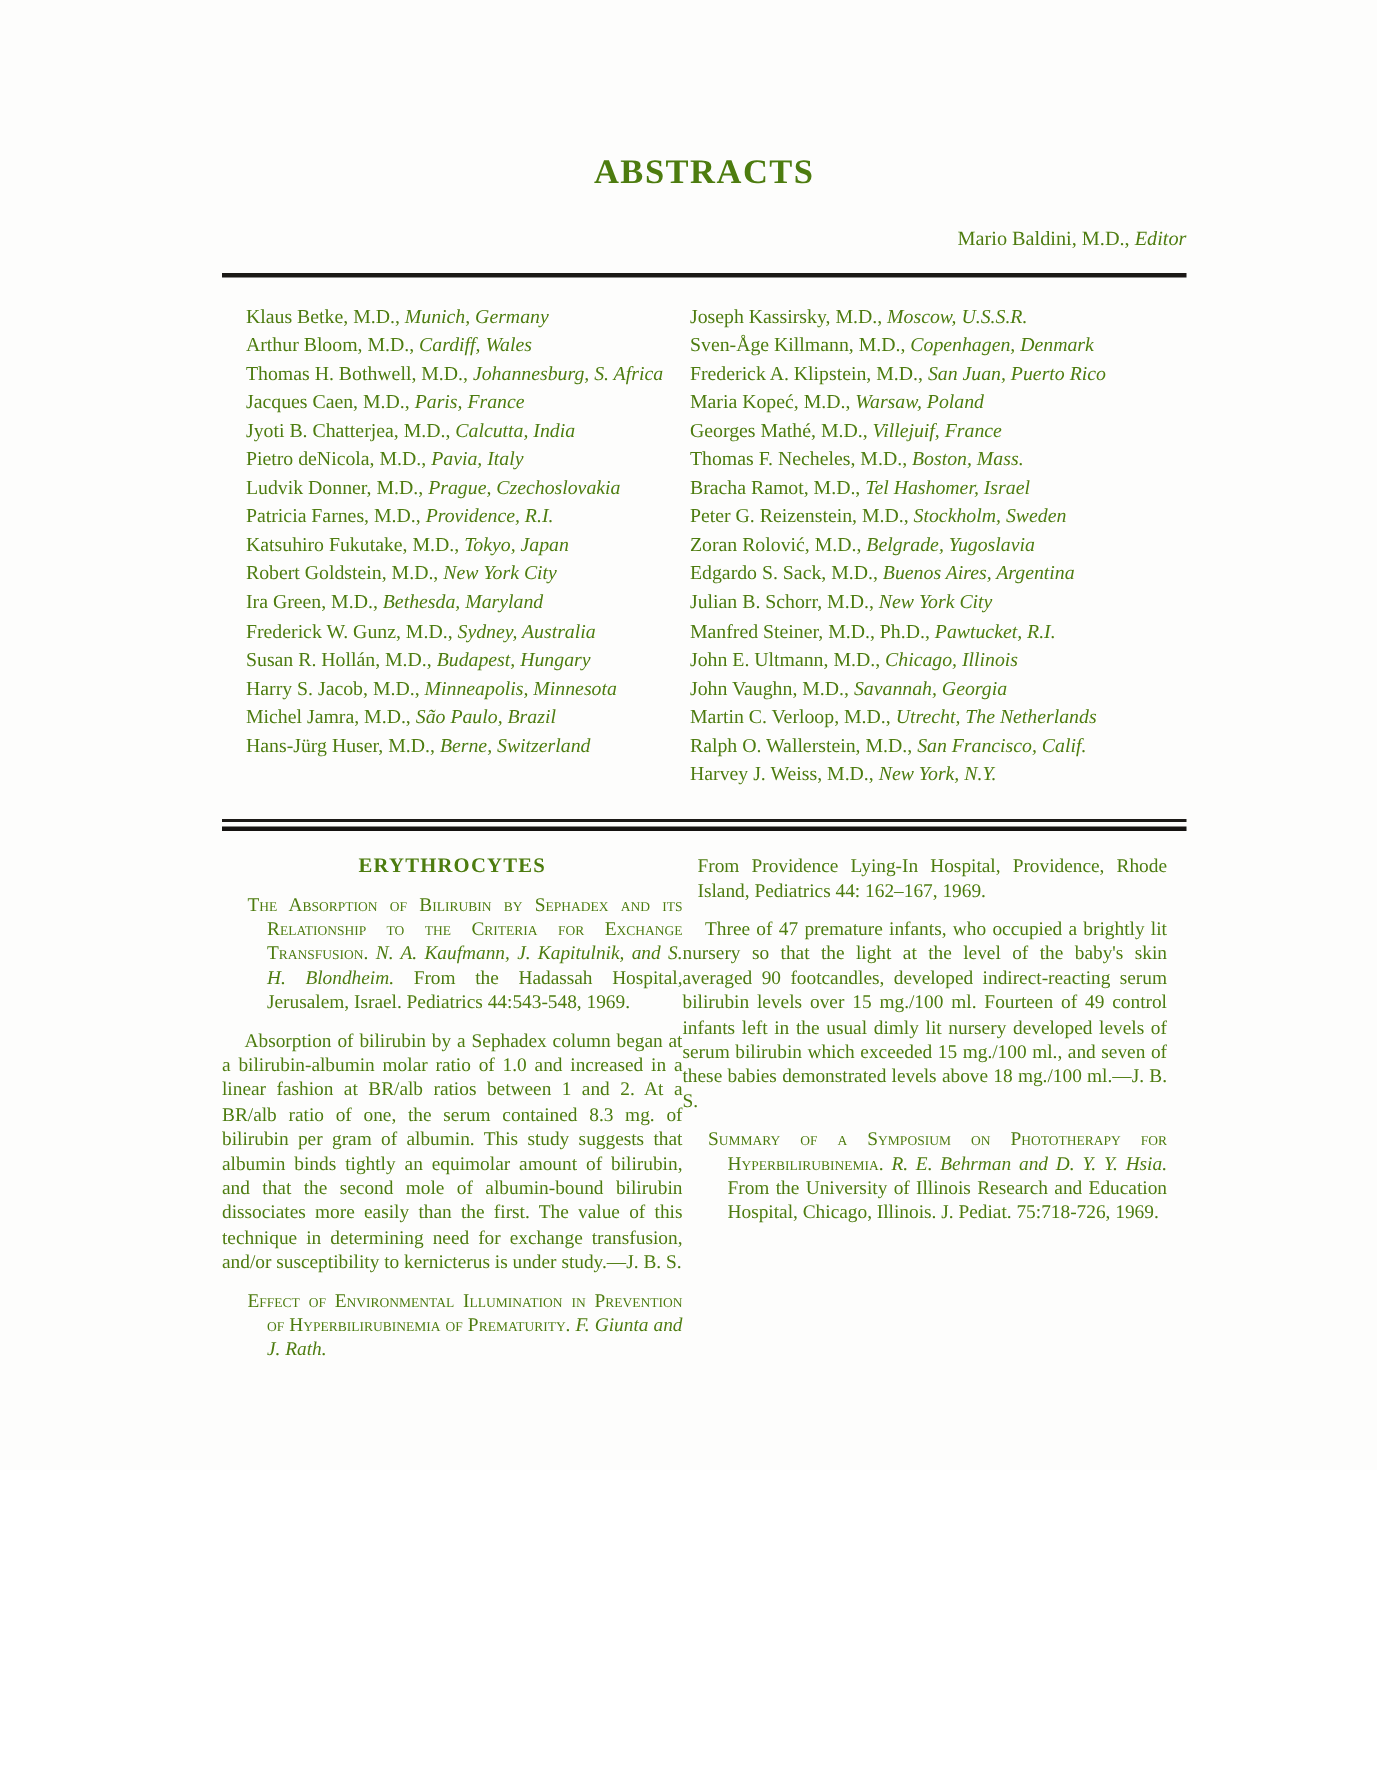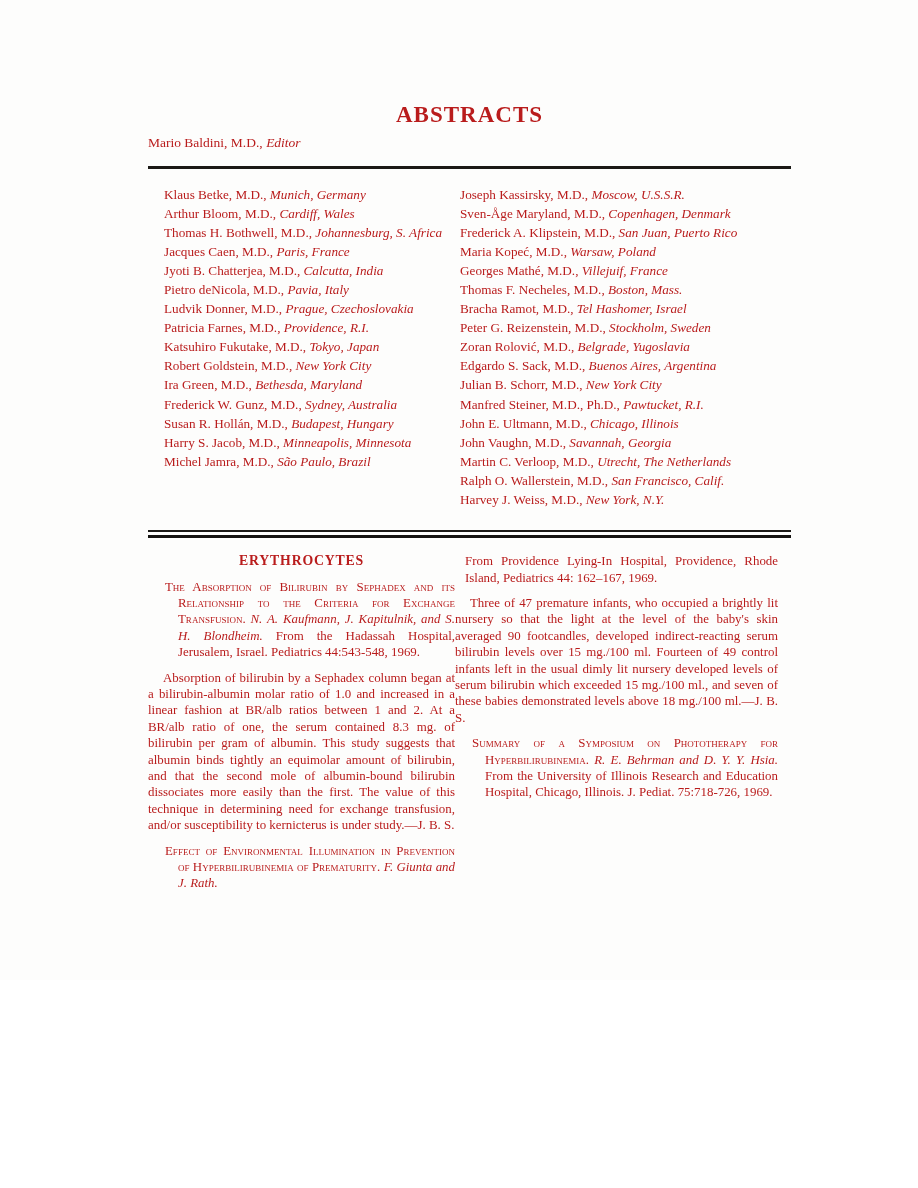--- a/index.html
+++ b/index.html
@@ -1,26 +1,26 @@
 <!DOCTYPE html>
 <html lang="en"><head>
 <meta charset="utf-8">
 <style>
   * { margin:0; padding:0; box-sizing:border-box; }
   html,body { background:#ffffff; }
   body { width:918px; height:1188px; }
   .page {
     position:relative; width:918px; height:980px;
-    background:#fdfdfc; color:#b91c1c;
+    background:#fdfdfc; color:#4d7c0f;
     font-family:"Liberation Serif","DejaVu Serif",serif;
     overflow:hidden;
   }
   .content { position:absolute; left:148px; top:0; width:643px; }
   .title { padding-top:101px; text-align:center; font-size:23px; font-weight:700; letter-spacing:1px; line-height:27px; }
-  .byline { margin-top:7px; text-align:left; font-size:13.5px; }
+  .byline { margin-top:23px; text-align:right; font-size:13.5px; }
   .it { font-style:italic; }
   .sc { font-variant:small-caps; }
   .rule1 { margin-top:15px; height:2.5px; background:#1b1916; }
   .board { margin-top:16px; display:flex; justify-content:flex-end; font-size:13.2px; line-height:19.1px; }
   .board-col-left { width:296px; }
   .board-col-right { width:331px; }
   .editor-entry { padding-left:13px; text-indent:-13px; }
   .divider { margin-top:21px; }
   .divider-thin { height:1.5px; background:#1c1a17; }
   .divider-thick { margin-top:3.5px; height:3px; background:#151311; }
@@ -72,26 +72,27 @@
           <div class="editor-entry"><span>Ira Green, M.D., </span><span class="it">Bethesda, Maryland</span></div>
 
           <div class="editor-entry"><span>Frederick W. Gunz, M.D., </span><span class="it">Sydney, Australia</span></div>
 
           <div class="editor-entry"><span>Susan R. Hollán, M.D., </span><span class="it">Budapest, Hungary</span></div>
 
           <div class="editor-entry"><span>Harry S. Jacob, M.D., </span><span class="it">Minneapolis, Minnesota</span></div>
 
           <div class="editor-entry"><span>Michel Jamra, M.D., </span><span class="it">São Paulo, Brazil</span></div>
 
+          <div class="editor-entry"><span>Hans-Jürg Huser, M.D., </span><span class="it">Berne, Switzerland</span></div>
         </div>
       <div class="board-col-right">
 
           <div class="editor-entry"><span>Joseph Kassirsky, M.D., </span><span class="it">Moscow, U.S.S.R.</span></div>
 
-          <div class="editor-entry"><span>Sven-Åge Maryland, M.D., </span><span class="it">Copenhagen, Denmark</span></div>
+          <div class="editor-entry"><span>Sven-Åge Killmann, M.D., </span><span class="it">Copenhagen, Denmark</span></div>
 
           <div class="editor-entry"><span>Frederick A. Klipstein, M.D., </span><span class="it">San Juan, Puerto Rico</span></div>
 
           <div class="editor-entry"><span>Maria Kopeć, M.D., </span><span class="it">Warsaw, Poland</span></div>
 
           <div class="editor-entry"><span>Georges Mathé, M.D., </span><span class="it">Villejuif, France</span></div>
 
           <div class="editor-entry"><span>Thomas F. Necheles, M.D., </span><span class="it">Boston, Mass.</span></div>
 
           <div class="editor-entry"><span>Bracha Ramot, M.D., </span><span class="it">Tel Hashomer, Israel</span></div>

